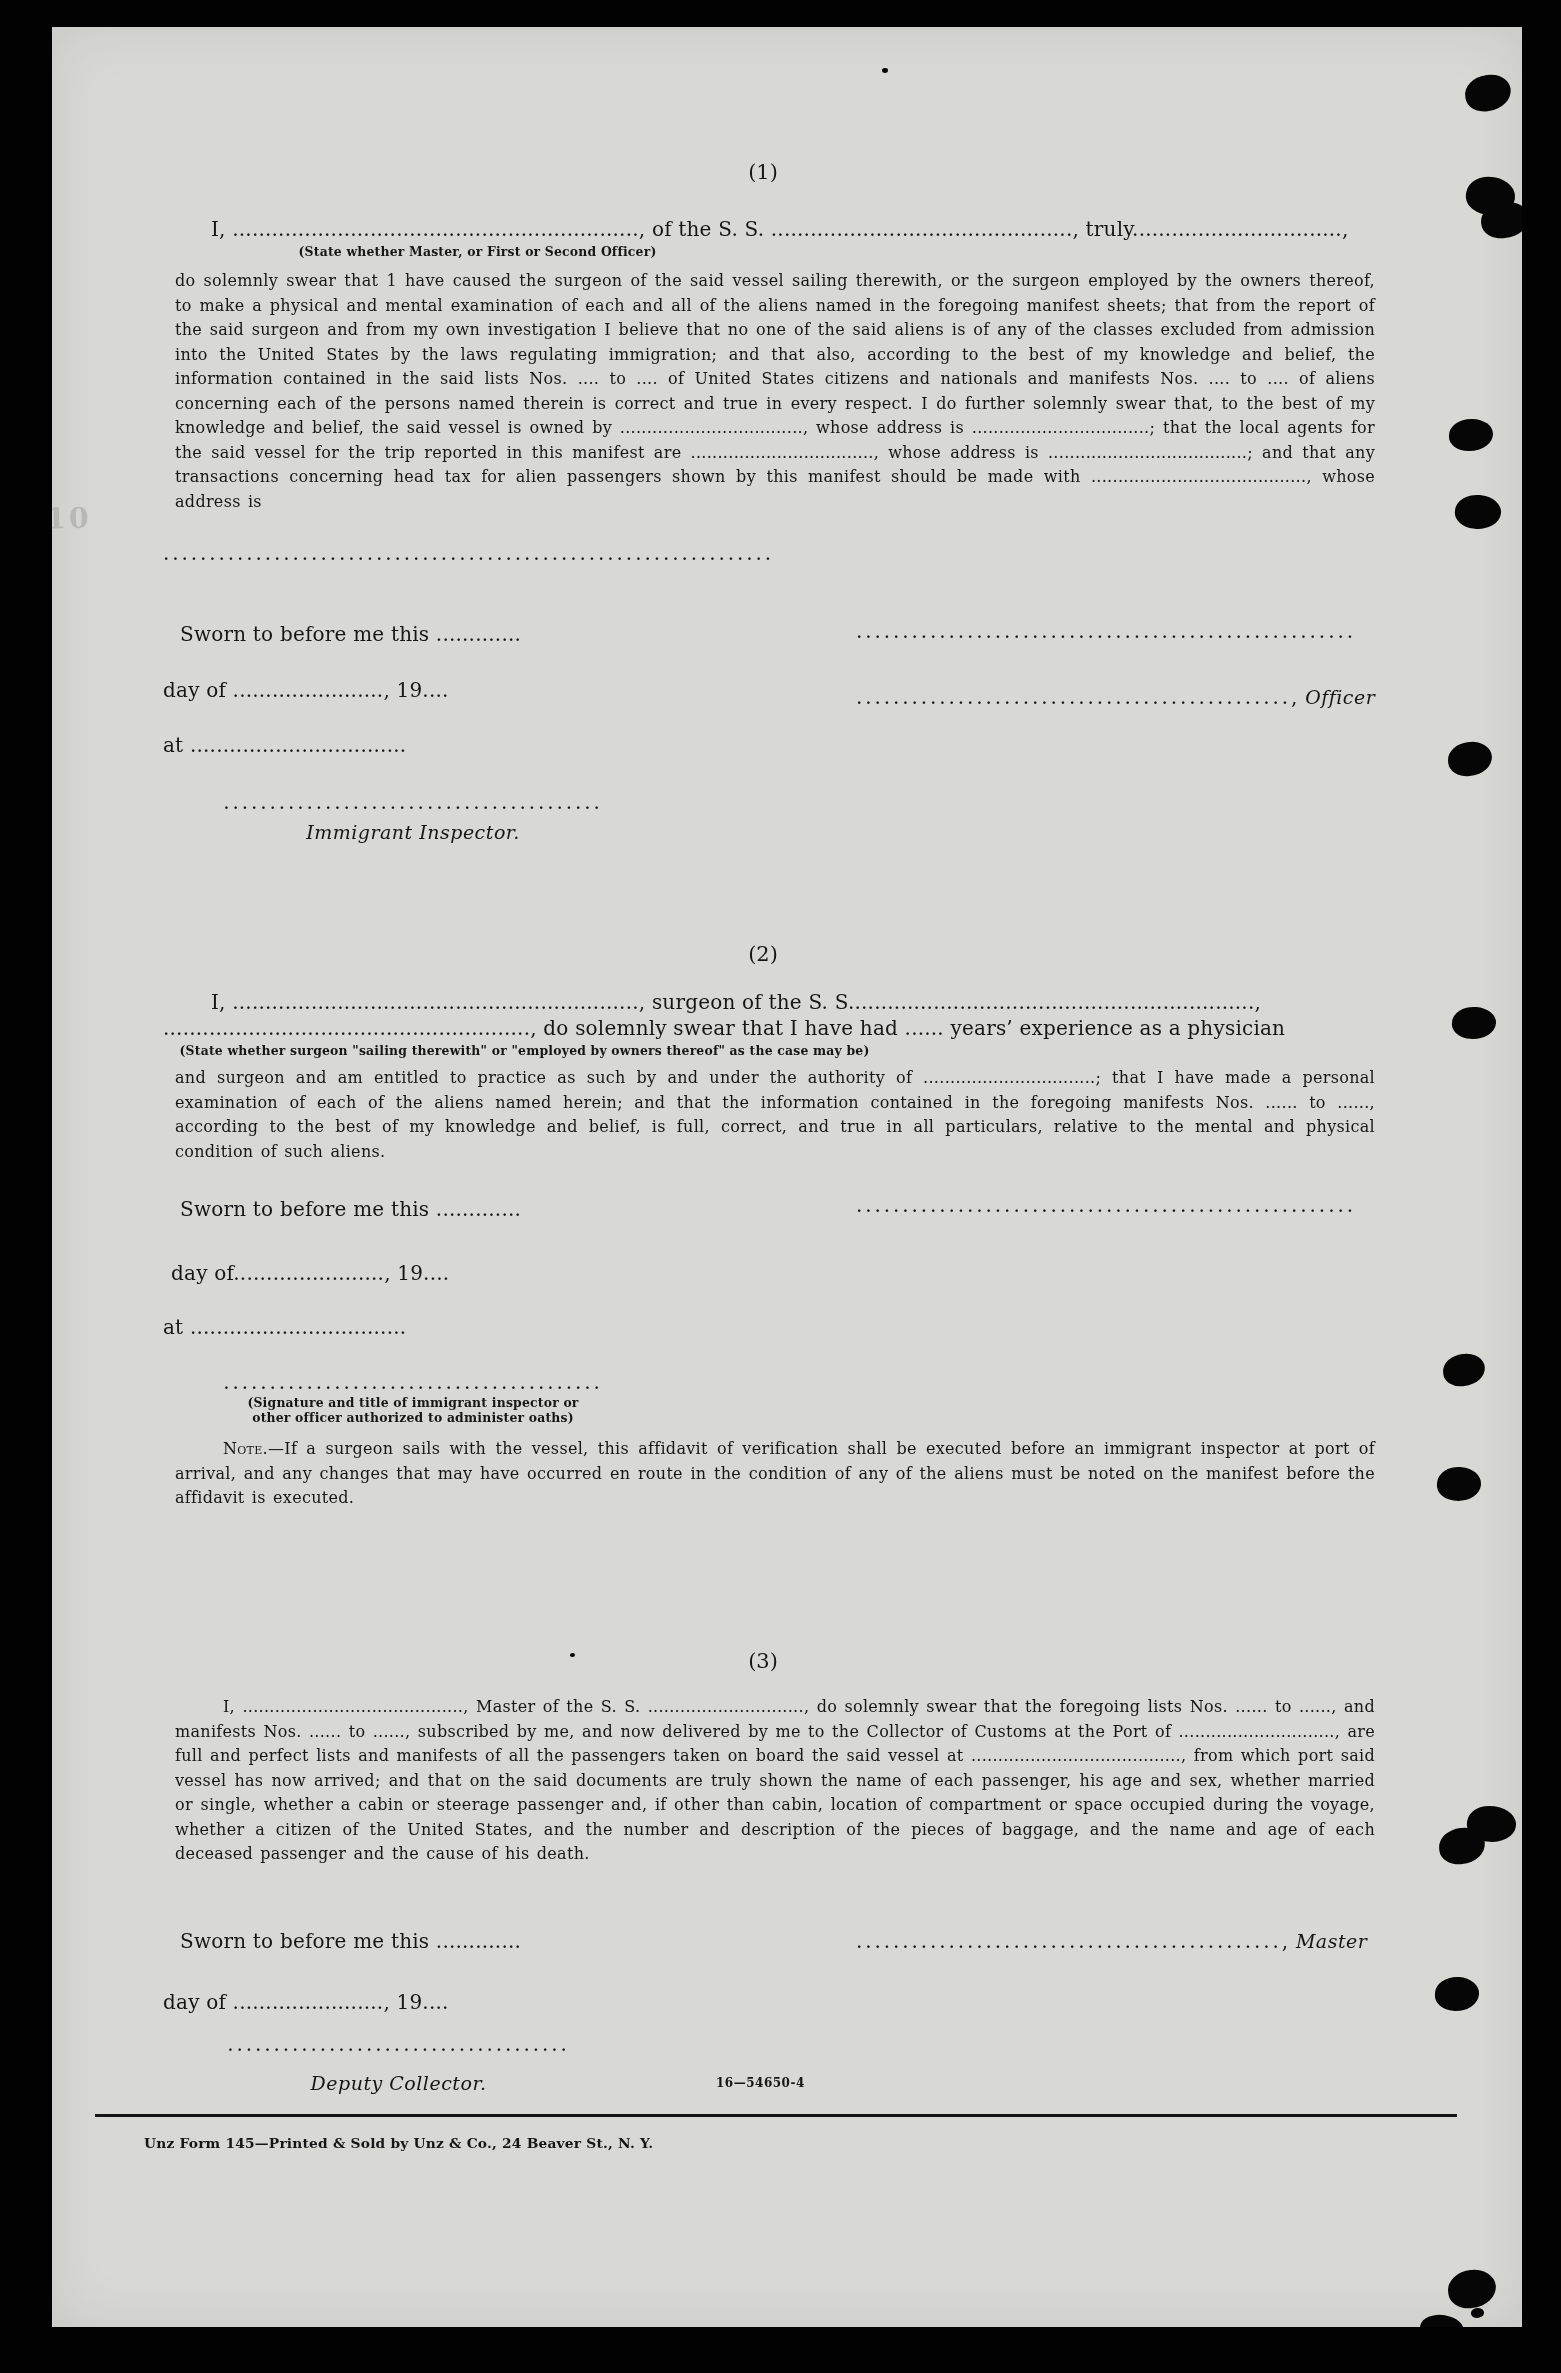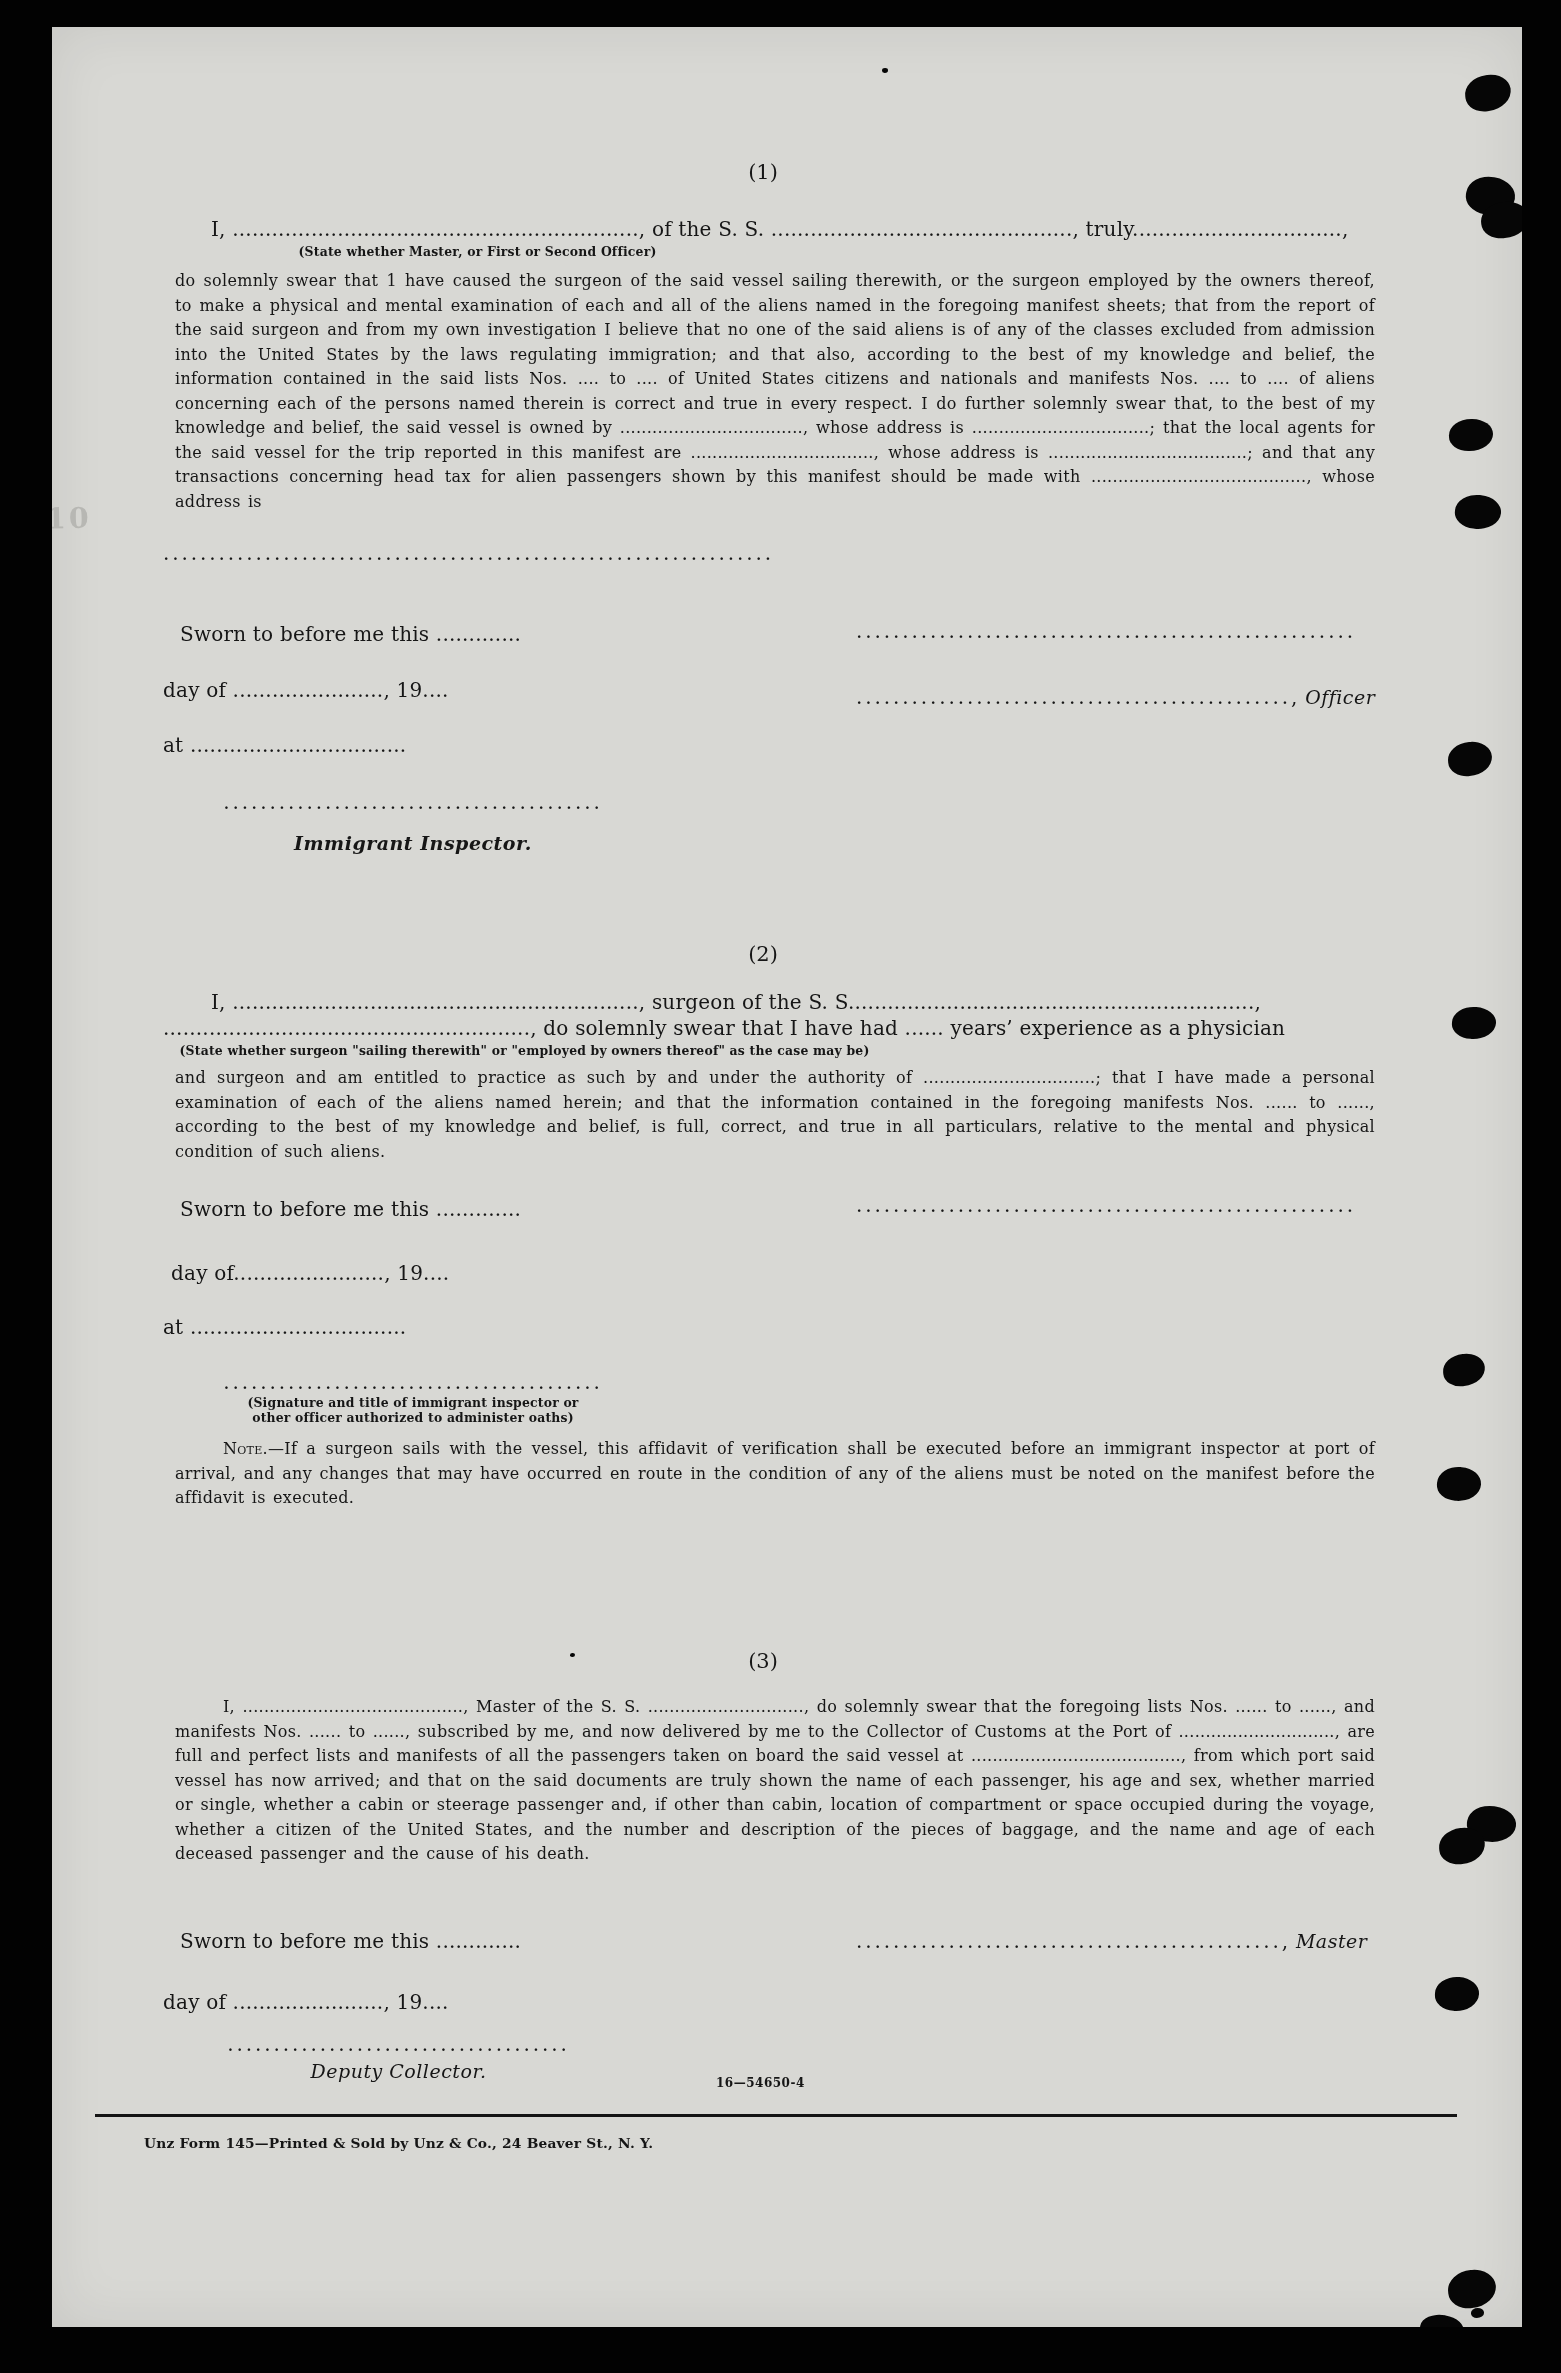--- a/index.html
+++ b/index.html
@@ -49,21 +49,21 @@
     <div class="abs line" style="left:111px;top:651px;">day of ......................., 19....</div>
     <div class="abs" style="left:804px;top:658px;white-space:nowrap;">
       <span class="dots">...............................................,</span>
       <span class="it">Officer</span>
     </div>
 
     <div class="abs line" style="left:111px;top:706px;">at .................................</div>
 
     <div class="abs sig-center" style="left:166px;top:763px;width:390px;">
       <div class="dots">.........................................</div>
-      <div class="it" style="margin-top:18px;font-weight:bold;">Immigrant Inspector.</div>
+      <div class="it" style="margin-top:7px;">Immigrant Inspector.</div>
     </div>
 
     <div class="abs secnum" style="top:915px;">(2)</div>
 
     <div class="abs line" style="left:159px;top:963px;">I, .............................................................., surgeon of the S. S..............................................................,</div>
     <div class="abs line" style="left:111px;top:989px;">........................................................, do solemnly swear that I have had ...... years’ experience as a physician</div>
     <div class="abs sublabel" style="left:111px;top:1016px;width:723px;">(State whether surgeon "sailing therewith" or "employed by owners thereof" as the case may be)</div>
 
     <p class="abs body-par" style="top:1039px;">and surgeon and am entitled to practice as such by and under the authority of ................................; that I have made a personal examination of each of the aliens named herein; and that the information contained in the foregoing manifests Nos. ...... to ......, according to the best of my knowledge and belief, is full, correct, and true in all particulars, relative to the mental and physical condition of such aliens.</p>
 
@@ -88,21 +88,21 @@
     <div class="abs line" style="left:128px;top:1902px;">Sworn to before me this .............</div>
     <div class="abs" style="left:804px;top:1902px;white-space:nowrap;">
       <span class="dots">..............................................,</span>
       <span class="it">Master</span>
     </div>
 
     <div class="abs line" style="left:111px;top:1963px;">day of ......................., 19....</div>
 
     <div class="abs sig-center" style="left:166px;top:2005px;width:361px;">
       <div class="dots">.....................................</div>
-      <div class="it" style="margin-top:4px;">Deputy Collector.</div>
+      <div class="it" style="margin-top:16px;">Deputy Collector.</div>
     </div>
 
     <div class="abs code" style="left:664px;top:2049px;">16—54650-4</div>
     <div class="rule" style="left:43px;top:2087px;width:1362px;"></div>
     <div class="abs imprint" style="left:92px;top:2108px;">Unz Form 145—Printed &amp; Sold by Unz &amp; Co., 24 Beaver St., N. Y.</div>
 
     <div class="hole" style="left:1413px;top:48px;width:46px;height:36px;transform:rotate(-8deg);"></div>
     <div class="hole" style="left:1414px;top:150px;width:49px;height:38px;transform:rotate(10deg);"></div>
     <div class="hole" style="left:1429px;top:175px;width:48px;height:36px;transform:rotate(-5deg);"></div>
     <div class="hole" style="left:1397px;top:392px;width:44px;height:32px;"></div>

